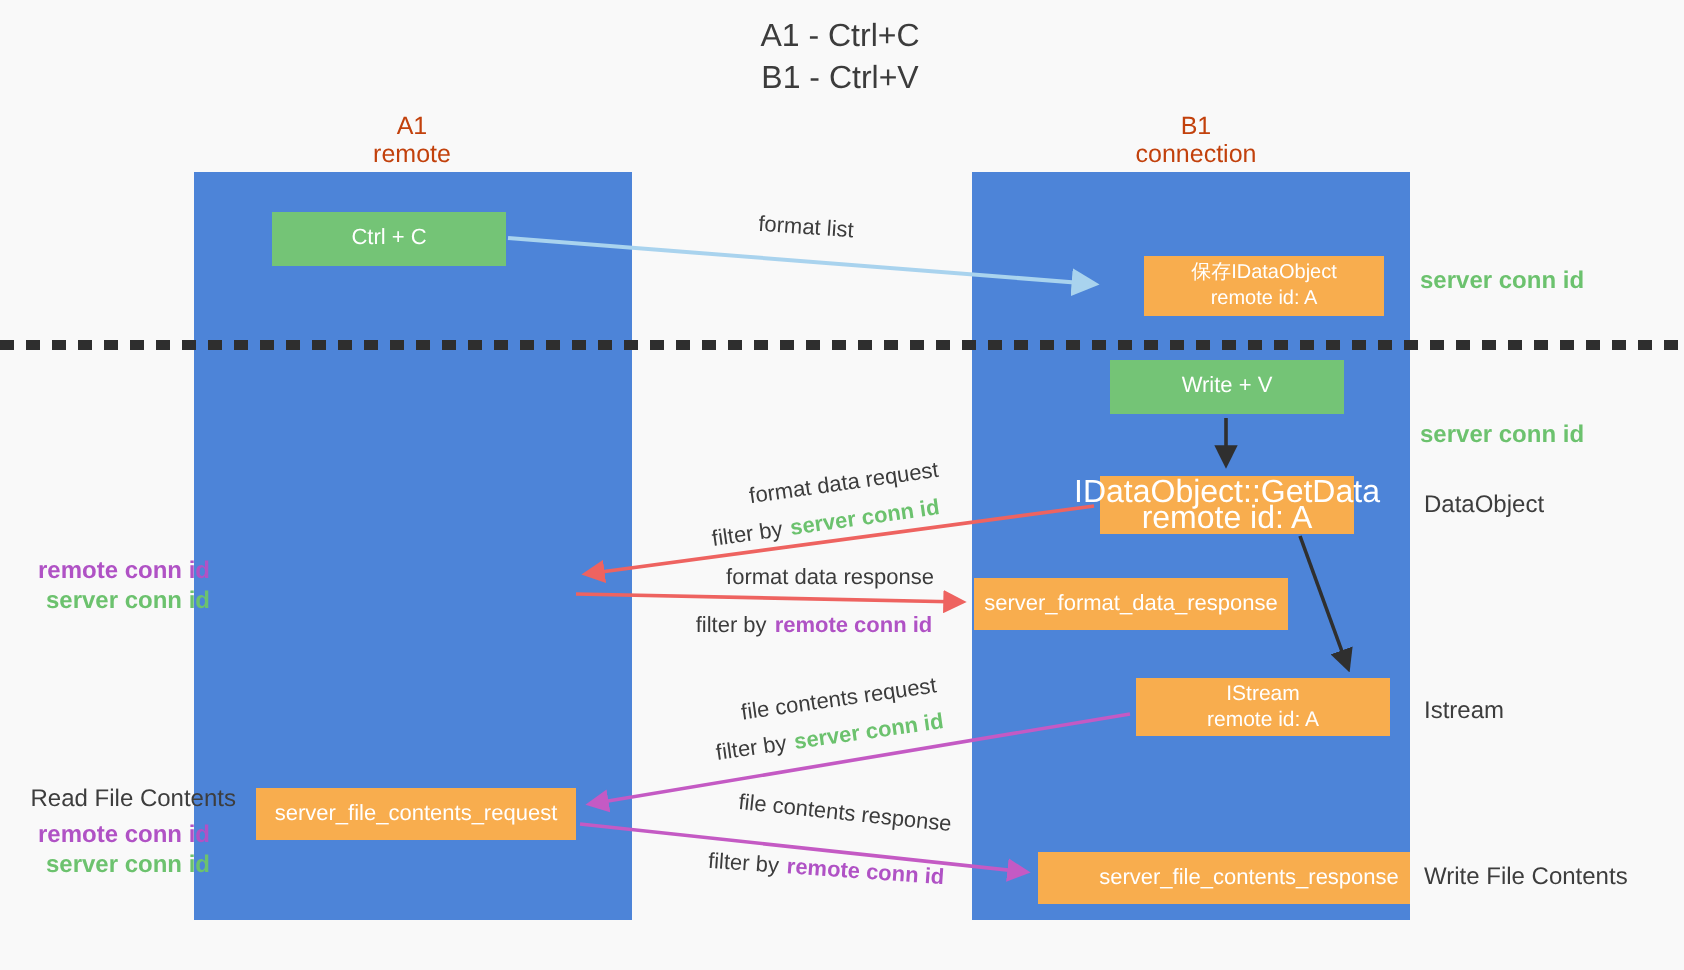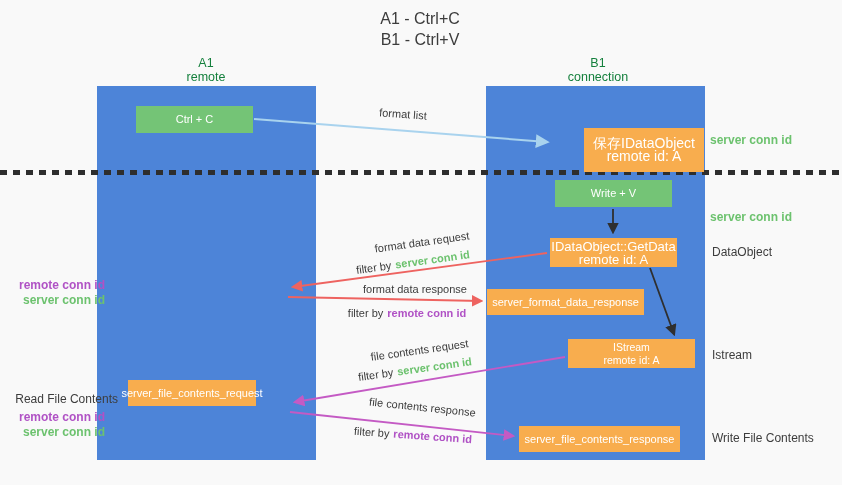--- a/index.html
+++ b/index.html
@@ -1,19 +1,19 @@
 <!DOCTYPE html>
 <html><head>
 <meta charset="utf-8">
 <style>
   html,body{margin:0;padding:0;background:#f9f9f9;font-family:"Liberation Sans",sans-serif;}
   .stage{position:relative;width:842px;height:485px;background:#f9f9f9;overflow:hidden;}
   .abs{position:absolute;}
   .title{left:300px;top:8px;width:240px;text-align:center;font-size:16px;line-height:21px;color:#3c3c3c;}
-  .col-header{width:120px;text-align:center;font-size:12.5px;line-height:14px;color:#15803d;top:56px;}
+  .col-header{width:120px;text-align:center;font-size:12.5px;line-height:14px;color:#c2410c;top:56px;}
   .column{top:86px;width:219px;height:374px;background:#4d84d8;}
   .dotted{left:0;top:170px;width:842px;height:5px;
     background:repeating-linear-gradient(90deg,#2e2e2e 0 7px,transparent 7px 13px);}
   svg.arrows{left:0;top:0;width:842px;height:485px;pointer-events:none;}
   .box{color:#fff;display:flex;flex-direction:column;align-items:center;justify-content:center;
        text-align:left;font-size:11px;line-height:13px;}
   .green{background:#74c476;}
   .orange{background:#f8ad4e;}
   .alabel{font-size:11px;color:#3c3c3c;text-align:center;white-space:nowrap;}
   .note{font-size:12px;color:#3d3d3d;white-space:nowrap;}
@@ -68,49 +68,49 @@
     <line x1="288" y1="297" x2="481" y2="301" stroke="#ee6360" stroke-width="1.8" marker-end="url(#mred)"></line>
     <line x1="650" y1="268" x2="674" y2="334" stroke="#2f2f2f" stroke-width="1.8" marker-end="url(#mblack)"></line>
     <line x1="565" y1="357" x2="295" y2="402" stroke="#c45ac4" stroke-width="1.8" marker-end="url(#mmag)"></line>
     <line x1="290" y1="412" x2="513" y2="436" stroke="#c45ac4" stroke-width="1.8" marker-end="url(#mmag)"></line>
   </svg>
 
   <div class="abs box green" style="left:136px;top:106px;width:117px;height:27px;">
     <div>Ctrl + C</div>
   </div>
 
-  <div class="abs box orange" style="left:584px;top:128px;width:120px;height:44px;font-size:14px;">
+  <div class="abs box orange" style="left:572px;top:128px;width:120px;height:30px;font-size:10px;">
     <div>保存IDataObject</div>
     <div>remote id: A</div>
   </div>
 
   <div class="abs box green" style="left:555px;top:180px;width:117px;height:27px;">
     <div>Write + V</div>
   </div>
 
-  <div class="abs box orange" style="left:550px;top:238px;width:127px;height:29px;font-size:13px;">
+  <div class="abs box orange" style="left:550px;top:238px;width:127px;height:29px;font-size:16px;">
     <div>IDataObject::GetData</div>
     <div>remote id: A</div>
   </div>
 
 
   <div class="abs box orange" style="left:487px;top:289px;width:157px;height:26px;">
     <div>server_format_data_response</div>
   </div>
 
   <div class="abs box orange" style="left:568px;top:339px;width:127px;height:29px;font-size:10.5px;">
     <div>IStream</div>
     <div>remote id: A</div>
   </div>
 
-  <div class="abs box orange" style="left:128px;top:380px;width:128px;height:26px;">
+  <div class="abs box orange" style="left:128px;top:394px;width:160px;height:26px;">
     <div>server_file_contents_request</div>
   </div>
 
-  <div class="abs box orange" style="left:519px;top:426px;width:161px;height:26px;">
+  <div class="abs box orange" style="left:519px;top:426px;width:161px;height:26px;padding-left:25px;">
     <div>server_file_contents_response</div>
   </div>
 
   <div class="abs alabel" style="left:358px;top:108px;width:90px;transform:rotate(4deg);">format list</div>
 
   <div class="abs alabel" style="left:352px;top:236px;width:140px;transform:rotate(-8deg);">format data request</div>
   <div class="abs alabel" style="left:338px;top:255px;width:150px;transform:rotate(-8deg);">
     <span class="filter-prefix">filter by</span><span class="cid cid-green" style="font-size:11px;">server conn id</span>
   </div>
 

